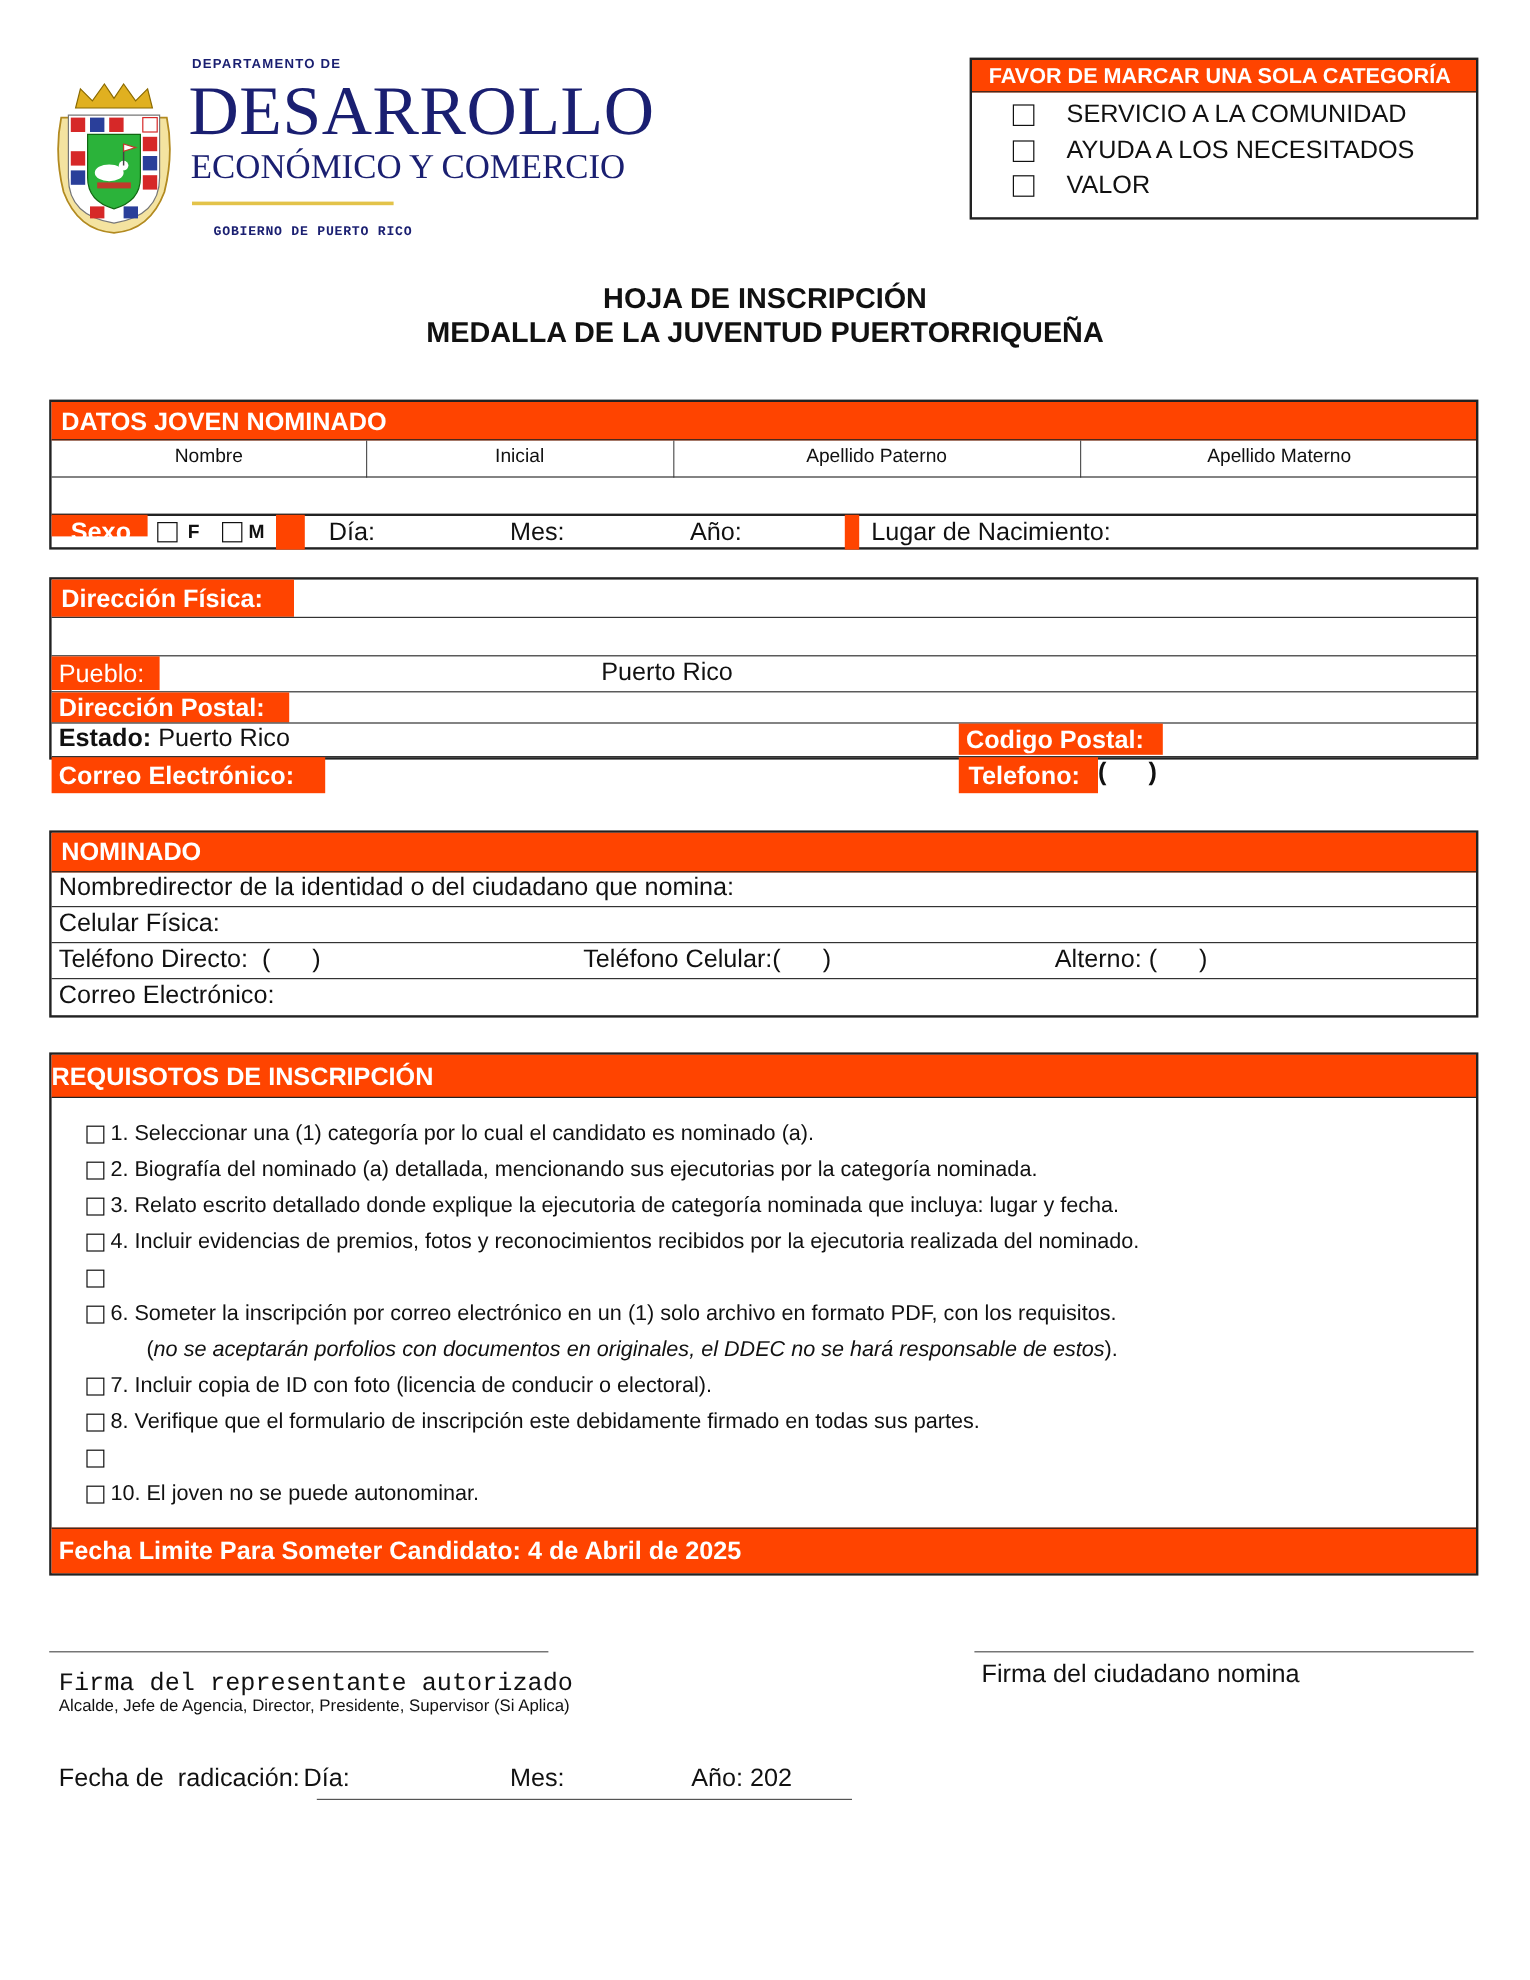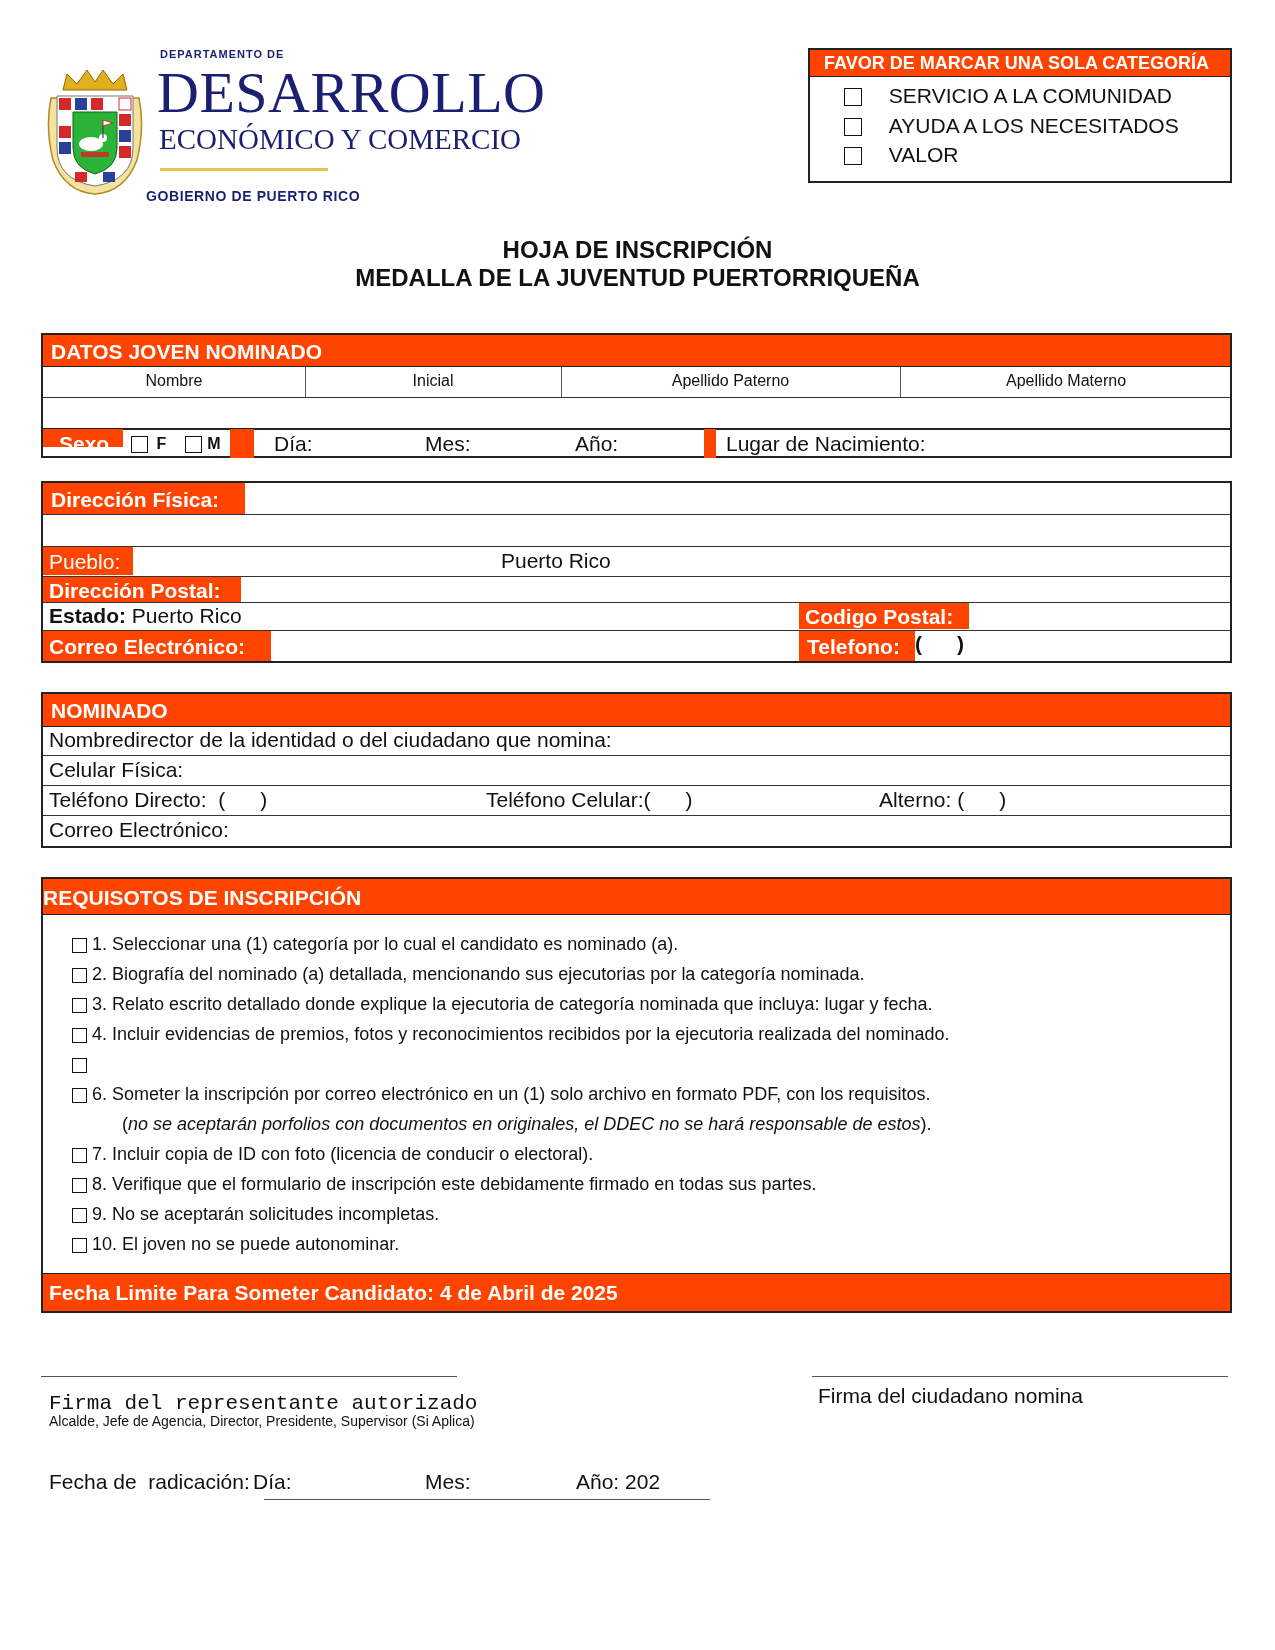--- a/index.html
+++ b/index.html
@@ -41,21 +41,21 @@
     <ellipse cx="46" cy="76" rx="12" ry="7" fill="#fff"></ellipse>
     <circle cx="58" cy="70" r="4" fill="#fff"></circle>
     <rect x="36" y="84" width="28" height="5" fill="#c0392b"></rect>
     <line x1="58" y1="52" x2="58" y2="70" stroke="#444" stroke-width="1.2"></line>
     <path d="M58 52 L68 55 L58 58 Z" fill="#fff" stroke="#c0392b" stroke-width="1"></path>
   </svg>
   <div class="abs" style="left:115px;top:0;font-size:11px;font-weight:bold;letter-spacing:1px;color:#1a1f71;">DEPARTAMENTO DE</div>
   <div class="abs" style="left:112px;top:16px;font-family:'Liberation Serif',serif;font-size:58px;line-height:58px;color:#1a1f71;letter-spacing:0.5px;">DESARROLLO</div>
   <div class="abs" style="left:114px;top:76px;font-family:'Liberation Serif',serif;font-size:29px;line-height:30px;color:#1a1f71;">ECONÓMICO Y COMERCIO</div>
   <div class="abs" style="left:115px;top:120px;width:168px;height:3px;background:#e3c34a;"></div>
-  <div class="abs" style="left:101px;top:140px;font-size:14px;font-weight:bold;letter-spacing:0.6px;color:#1a1f71;">GOBIERNO DE PUERTO RICO</div>
+  <div class="abs" style="left:133px;top:140px;font-size:11px;font-weight:bold;letter-spacing:0.6px;color:#1a1f71;font-family:Liberation Mono, monospace;">GOBIERNO DE PUERTO RICO</div>
 </div>
 
 <div class="box" style="left:808px;top:48px;width:424px;height:135px;">
   <div class="abs or bold" style="left:0;top:0;right:0;height:26px;line-height:26px;font-size:18px;padding-left:14px;border-bottom:1.5px solid #222;">FAVOR DE MARCAR UNA SOLA CATEGORÍA</div>
   <div class="abs" style="left:34px;top:34px;font-size:21px;">
     <span class="cb" style="width:18px;height:18px;"></span>
     <span style="margin-left:21px;">SERVICIO A LA COMUNIDAD</span>
   </div>
   <div class="abs" style="left:34px;top:64px;font-size:21px;">
     <span class="cb" style="width:18px;height:18px;"></span>
@@ -99,21 +99,21 @@
     </span>
   </div>
   <div class="abs or" style="left:187px;top:94px;width:24px;height:29px;"></div>
   <div class="lbl" style="left:231px;top:97px;">Día:</div>
   <div class="lbl" style="left:382px;top:97px;">Mes:</div>
   <div class="lbl" style="left:532px;top:97px;">Año:</div>
   <div class="abs or" style="left:661px;top:94px;width:12px;height:29px;"></div>
   <div class="lbl" style="left:683px;top:97px;">Lugar de Nacimiento:</div>
 </div>
 
-<div class="box" style="left:41px;top:481px;width:1191px;height:182px;">
+<div class="box" style="left:41px;top:481px;width:1191px;height:152px;">
   <div class="abs or bold" style="left:0;top:0;width:202px;height:31px;line-height:33px;font-size:21px;padding-left:8px;box-sizing:border-box;">Dirección  Física:</div>
   <div class="hline" style="top:31px;"></div>
   <div class="abs" style="left:0;right:0;top:32px;height:30px;"></div>
   <div class="hline" style="top:63px;"></div>
   <div class="abs or" style="left:0;top:64px;width:90px;height:28px;line-height:30px;font-size:21px;padding-left:6px;box-sizing:border-box;">Pueblo:</div>
   <div class="lbl" style="left:458px;top:66px;">Puerto Rico</div>
   <div class="hline" style="top:93px;"></div>
   <div class="abs or bold" style="left:0;top:94px;width:198px;height:25px;line-height:27px;font-size:21px;padding-left:6px;box-sizing:border-box;">Dirección Postal:</div>
   <div class="hline" style="top:119px;"></div>
   <div class="lbl" style="left:6px;top:121px;">
@@ -147,21 +147,21 @@
     <div><span class="cb"></span> <span>2. Biografía del nominado (a) detallada, mencionando sus ejecutorias por la categoría nominada.</span></div>
     <div><span class="cb"></span> <span>3. Relato escrito detallado donde explique la ejecutoria de categoría nominada que incluya: lugar y fecha.</span></div>
     <div><span class="cb"></span> <span>4. Incluir evidencias de premios, fotos y reconocimientos recibidos por la ejecutoria realizada del nominado.</span></div>
     <div><span class="cb"></span> </div>
     <div><span class="cb"></span> <span>6. Someter la inscripción por correo electrónico en un (1) solo archivo en formato PDF, con los requisitos.</span></div>
     <div style="padding-left:50px;">
       <span>(</span><i>no se aceptarán porfolios con documentos en originales, el DDEC no se hará responsable de estos</i><span>).</span>
     </div>
     <div><span class="cb"></span> <span>7. Incluir copia de ID con foto (licencia de conducir o electoral).</span></div>
     <div><span class="cb"></span> <span>8. Verifique que el formulario de inscripción este debidamente firmado en todas sus partes.</span></div>
-    <div><span class="cb"></span> <span>9. No se aceptarán solicitudes incompletas.</span></div>
+    <div><span class="cb"></span> </div>
     <div><span class="cb"></span> <span>10. El joven no se puede autonominar.</span></div>
   </div>
   <div class="abs or bold" style="left:0;right:0;bottom:0;height:37px;line-height:38px;font-size:21px;padding-left:6px;border-top:1.5px solid #222;">Fecha Limite Para Someter Candidato: 4 de Abril de 2025</div>
 </div>
 
 <div class="abs" style="left:41px;top:1376px;width:416px;border-top:1.5px solid #555;"></div>
 <div class="abs" style="left:49px;top:1392px;font-size:21px;font-family:Liberation Mono, monospace;">Firma del representante autorizado</div>
 <div class="abs" style="left:49px;top:1413px;font-size:14px;">Alcalde, Jefe de Agencia, Director, Presidente, Supervisor (Si Aplica)</div>
 
 <div class="abs" style="left:812px;top:1376px;width:416px;border-top:1.5px solid #555;"></div>

